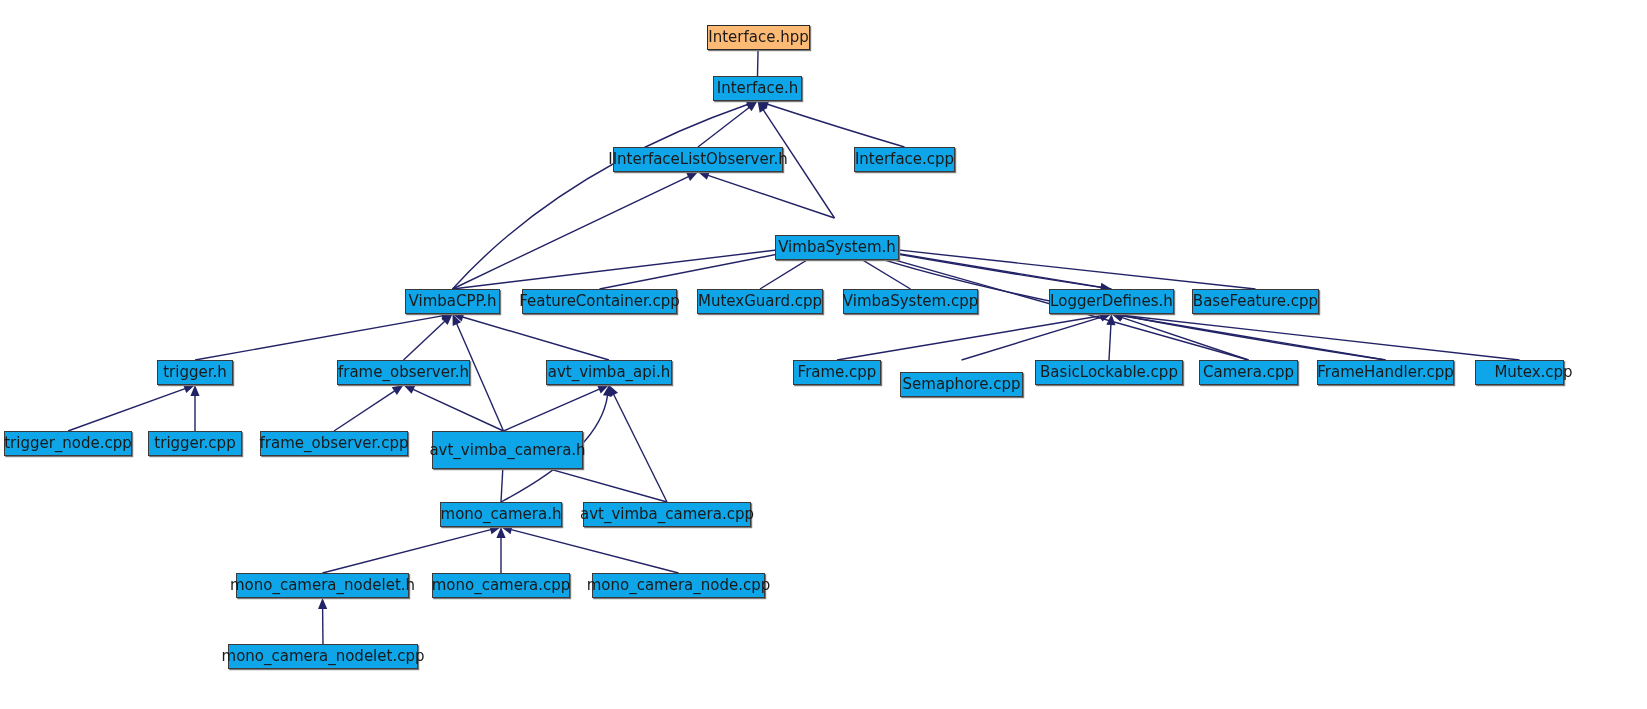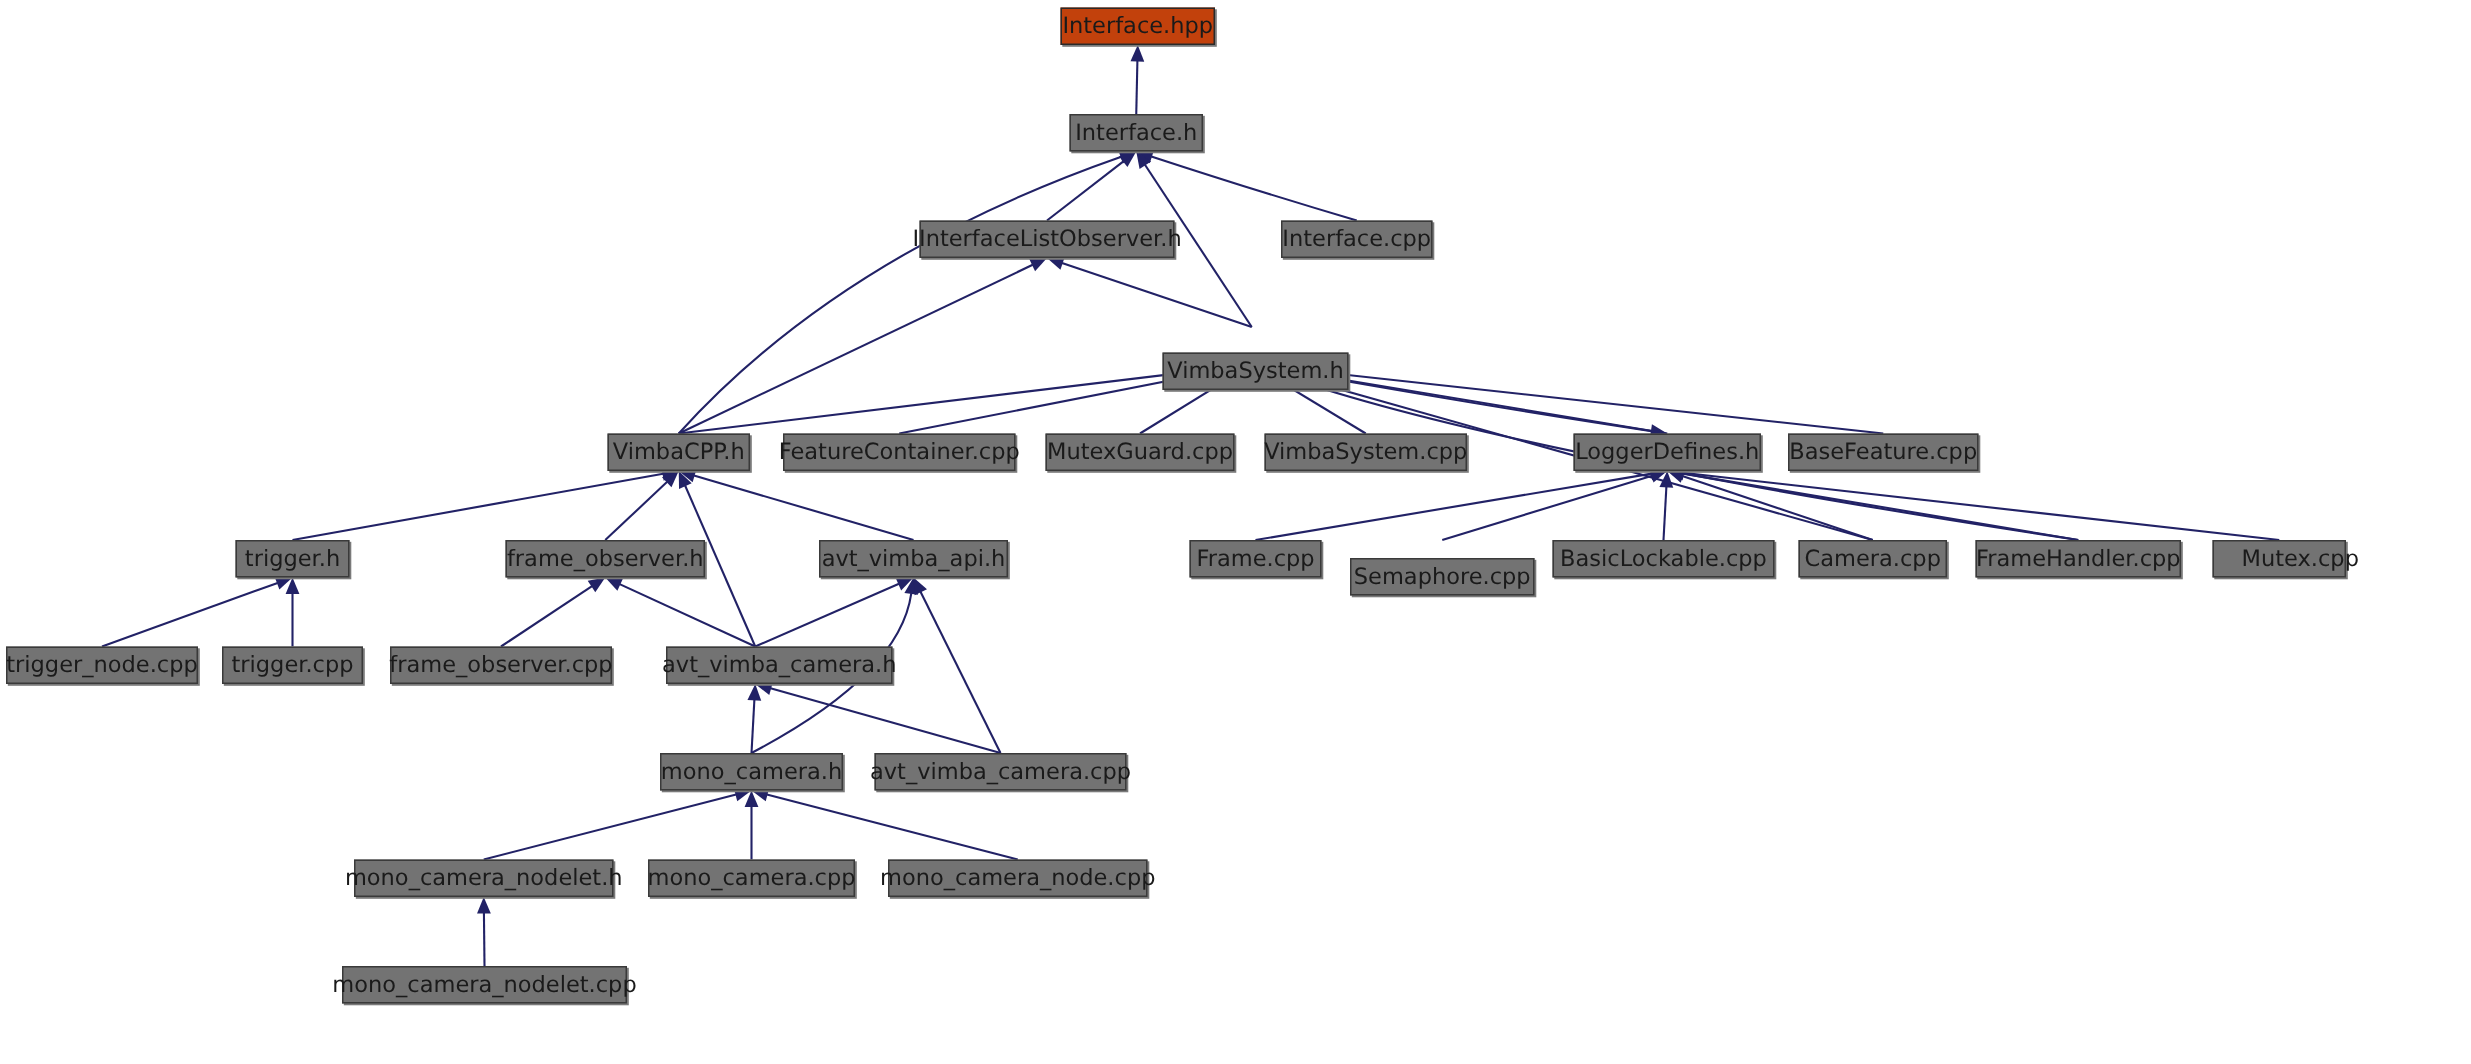--- a/index.html
+++ b/index.html
@@ -20,34 +20,35 @@
     left: 0;
     top: 0;
     width: 1647px;
     height: 709px;
     pointer-events: none;
   }
   .node-box {
     position: absolute;
     box-sizing: border-box;
     border: 1px solid #3a3a3a;
-    background: #737373;
+    background: #0ea5e9;
     color: #1a1a1a;
     font-size: 15px;
     line-height: 1;
     display: flex;
     align-items: center;
     justify-content: center;
     white-space: nowrap;
     box-shadow: 1.2px 1.2px 0 0 #7a7a7a;
     cursor: pointer;
   }
   .node-box.is-root {
-    background: #c2410c;
+    background: #fdba74;
     border-color: #2a2a2a;
+    margin-top: 20px;
   }
   .edge-path {
     fill: none;
     stroke: #222266;
     stroke-width: 1.4px;
   }
   .edge-head {
     fill: #222266;
     stroke: none;
   }
@@ -153,21 +154,21 @@
       <div class="node-box" style="left: 546px; top: 360px; width: 126px; height: 25px;">avt_vimba_api.h</div>
       <div class="node-box" style="left: 793px; top: 360px; width: 88px; height: 25px;">Frame.cpp</div>
       <div class="node-box" style="left: 900px; top: 360px; width: 123px; height: 25px; margin-top: 12px;">Semaphore.cpp</div>
       <div class="node-box" style="left: 1035px; top: 360px; width: 148px; height: 25px;">BasicLockable.cpp</div>
       <div class="node-box" style="left: 1199px; top: 360px; width: 99px; height: 25px;">Camera.cpp</div>
       <div class="node-box" style="left: 1317px; top: 360px; width: 137px; height: 25px;">FrameHandler.cpp</div>
       <div class="node-box" style="left: 1475px; top: 360px; width: 89px; height: 25px; padding-left: 28px;">Mutex.cpp</div>
       <div class="node-box" style="left: 4px; top: 431px; width: 128px; height: 25px;">trigger_node.cpp</div>
       <div class="node-box" style="left: 148px; top: 431px; width: 94px; height: 25px;">trigger.cpp</div>
       <div class="node-box" style="left: 260px; top: 431px; width: 148px; height: 25px;">frame_observer.cpp</div>
-      <div class="node-box" style="left: 444px; top: 431px; width: 151px; height: 25px;">avt_vimba_camera.h</div>
+      <div class="node-box" style="left: 432px; top: 431px; width: 151px; height: 38px;">avt_vimba_camera.h</div>
       <div class="node-box" style="left: 440px; top: 502px; width: 122px; height: 25px;">mono_camera.h</div>
       <div class="node-box" style="left: 583px; top: 502px; width: 168px; height: 25px;">avt_vimba_camera.cpp</div>
       <div class="node-box" style="left: 236px; top: 573px; width: 173px; height: 25px;">mono_camera_nodelet.h</div>
       <div class="node-box" style="left: 432px; top: 573px; width: 138px; height: 25px;">mono_camera.cpp</div>
       <div class="node-box" style="left: 592px; top: 573px; width: 173px; height: 25px;">mono_camera_node.cpp</div>
       <div class="node-box" style="left: 228px; top: 644px; width: 190px; height: 25px;">mono_camera_nodelet.cpp</div>
     </div>
 </div>
 
 </body></html>

